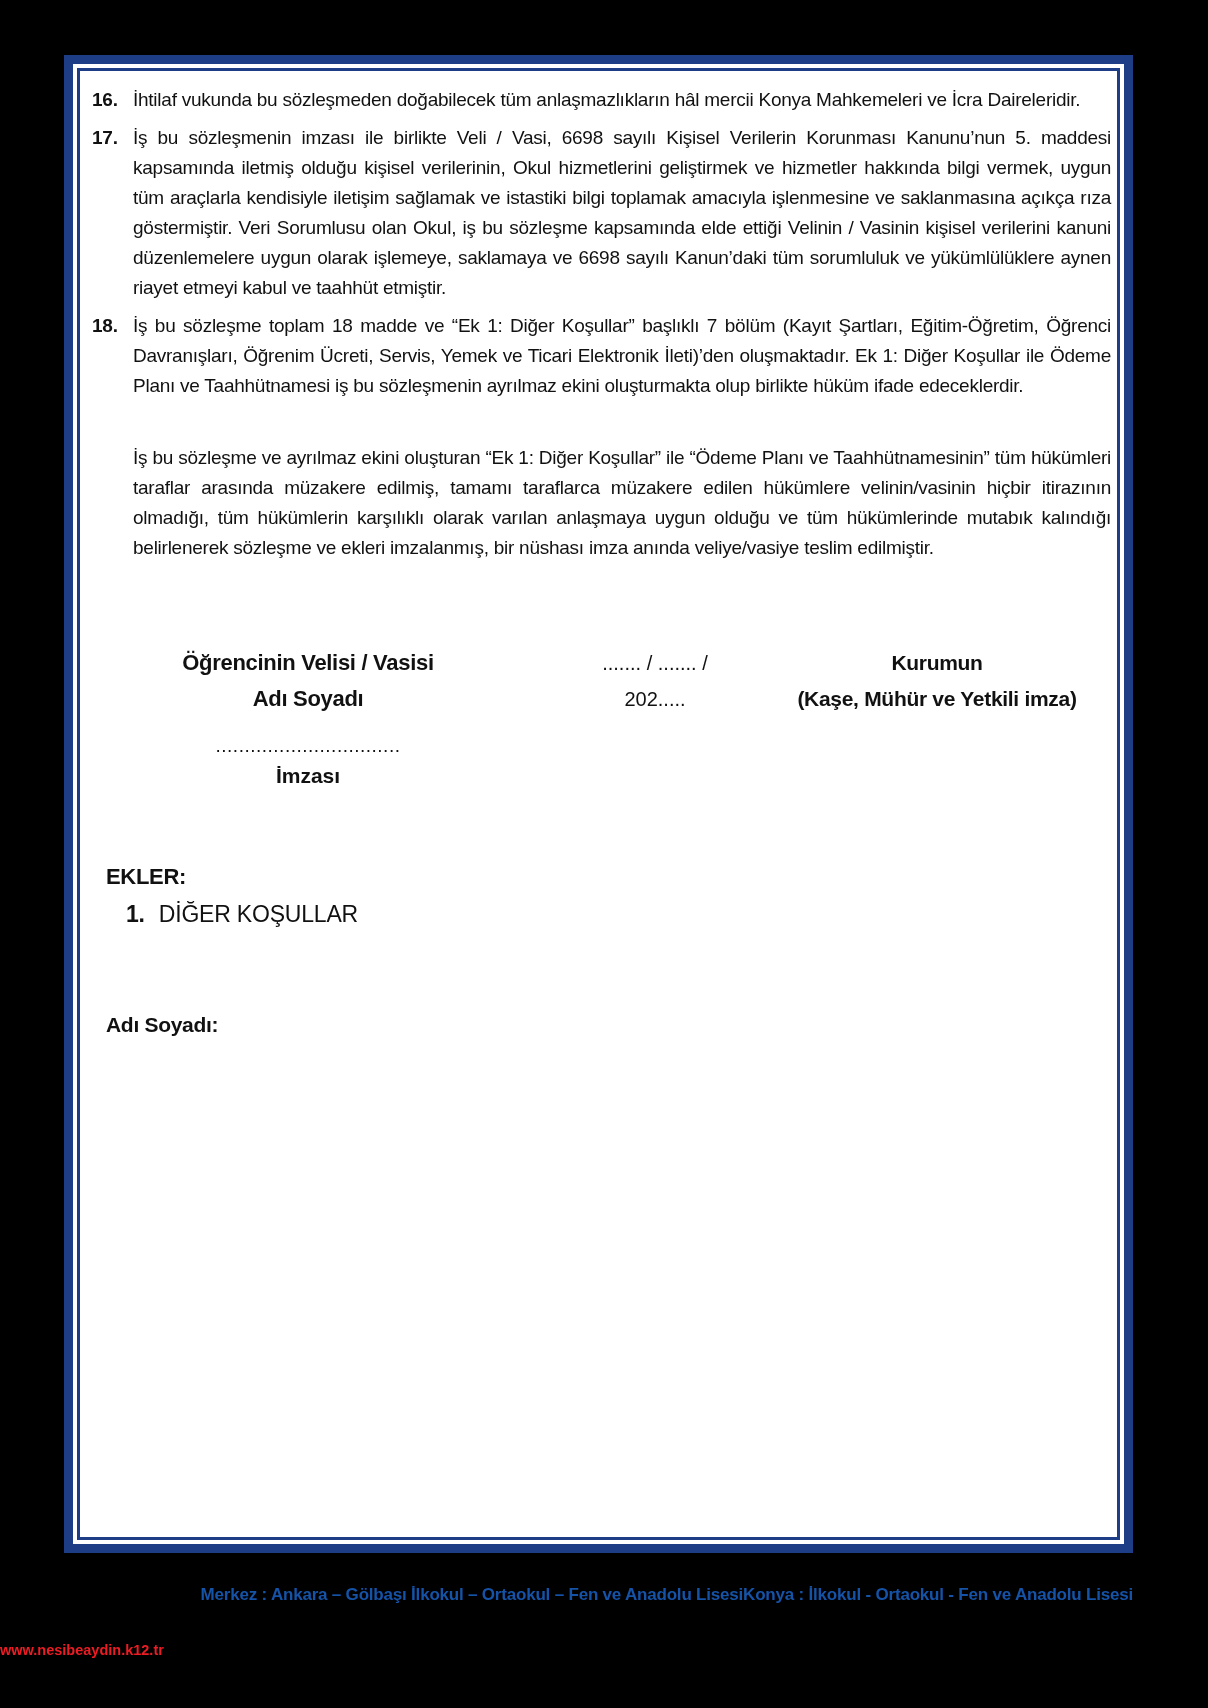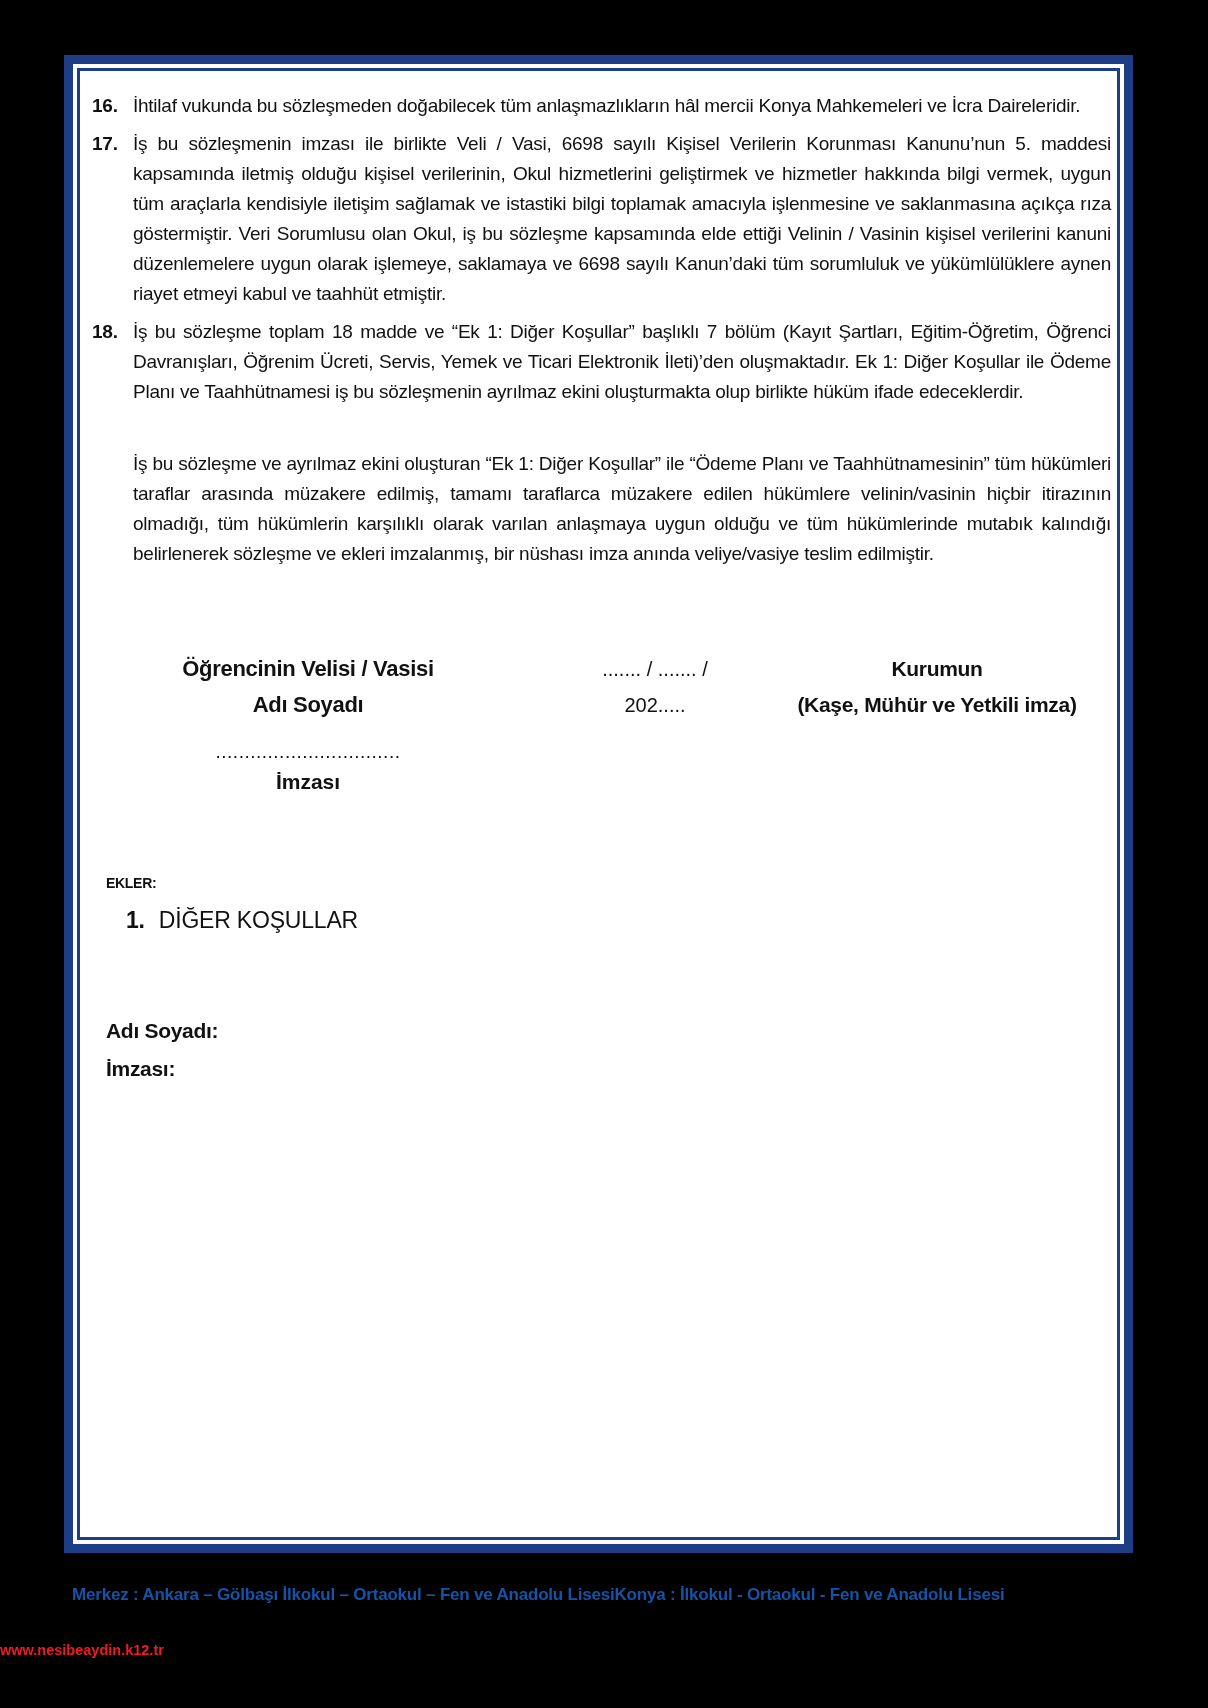--- a/index.html
+++ b/index.html
@@ -18,21 +18,21 @@
     background:#fff;
     border:9px solid var(--border-blue,#1e3d87);
   }
   .inner{
     position:absolute;inset:0;
     margin:4px;
     border:3px solid var(--border-blue,#1e3d87);
   }
   .content{
     position:absolute;inset:0;
-    padding:20px 6px 0 12px;
+    padding:14px 6px 0 12px;
     box-sizing:border-box;
   }
   .item{
     display:flex;
     margin:0 0 8px 0;
     font-size:19px;
     line-height:30px;
     letter-spacing:-0.25px;
   }
   .item .num{
@@ -61,34 +61,34 @@
     position:absolute;left:478px;top:0;width:170px;
     text-align:center;
     font-size:20px;line-height:36px;
   }
   .sig-right{
     position:absolute;left:680px;top:0;width:330px;
     text-align:center;
   }
   .sig-right .line{font-size:21px;line-height:36px;font-weight:bold;letter-spacing:-0.3px;}
   .ekler{margin-top:70px;padding-left:14px;}
-  .ekler-title{font-size:14px;line-height:32px;letter-spacing:-0.3px;}
+  .ekler-title{font-size:22px;line-height:32px;letter-spacing:-0.3px;}
   .ek-item{
     font-size:23px;line-height:42px;letter-spacing:-0.2px;
     padding-left:20px;
   }
   .ek-item .eknum{font-weight:bold;margin-right:14px;}
   .admin{margin-top:75px;padding-left:14px;}
   .admin div{
     font-size:21px;line-height:30px;font-weight:bold;letter-spacing:-0.3px;
     margin-bottom:8px;
   }
   .footer-row{
     position:absolute;left:72px;right:75px;top:1585px;
-    display:flex;justify-content:flex-start;
+    display:flex;justify-content:flex-end;
     font-size:17px;font-weight:bold;letter-spacing:-0.2px;
     color:var(--footer-blue,#1553a8);
   }
   .footer-url{
     position:absolute;left:0;top:1642px;width:100%;
     text-align:left;
     font-size:14.5px;font-weight:bold;
     color:var(--url-red,#ed1c24);
   }
 </style>
@@ -135,21 +135,20 @@
 
       <div class="ekler">
         <div class="ekler-title b">EKLER:</div>
         <div class="ek-item">
           <span class="eknum">1.</span><span>DİĞER KOŞULLAR</span>
         </div>
       </div>
 
       <div class="admin">
         <div>Adı Soyadı:</div>
-        <div>İmzası:</div>
       </div>
 
     </div>
   </div>
 </div>
 
 <div class="footer-row">
   <span>Merkez : Ankara – Gölbaşı İlkokul – Ortaokul – Fen ve Anadolu Lisesi</span>
   <span>Konya : İlkokul - Ortaokul - Fen ve Anadolu Lisesi</span>
 </div>

